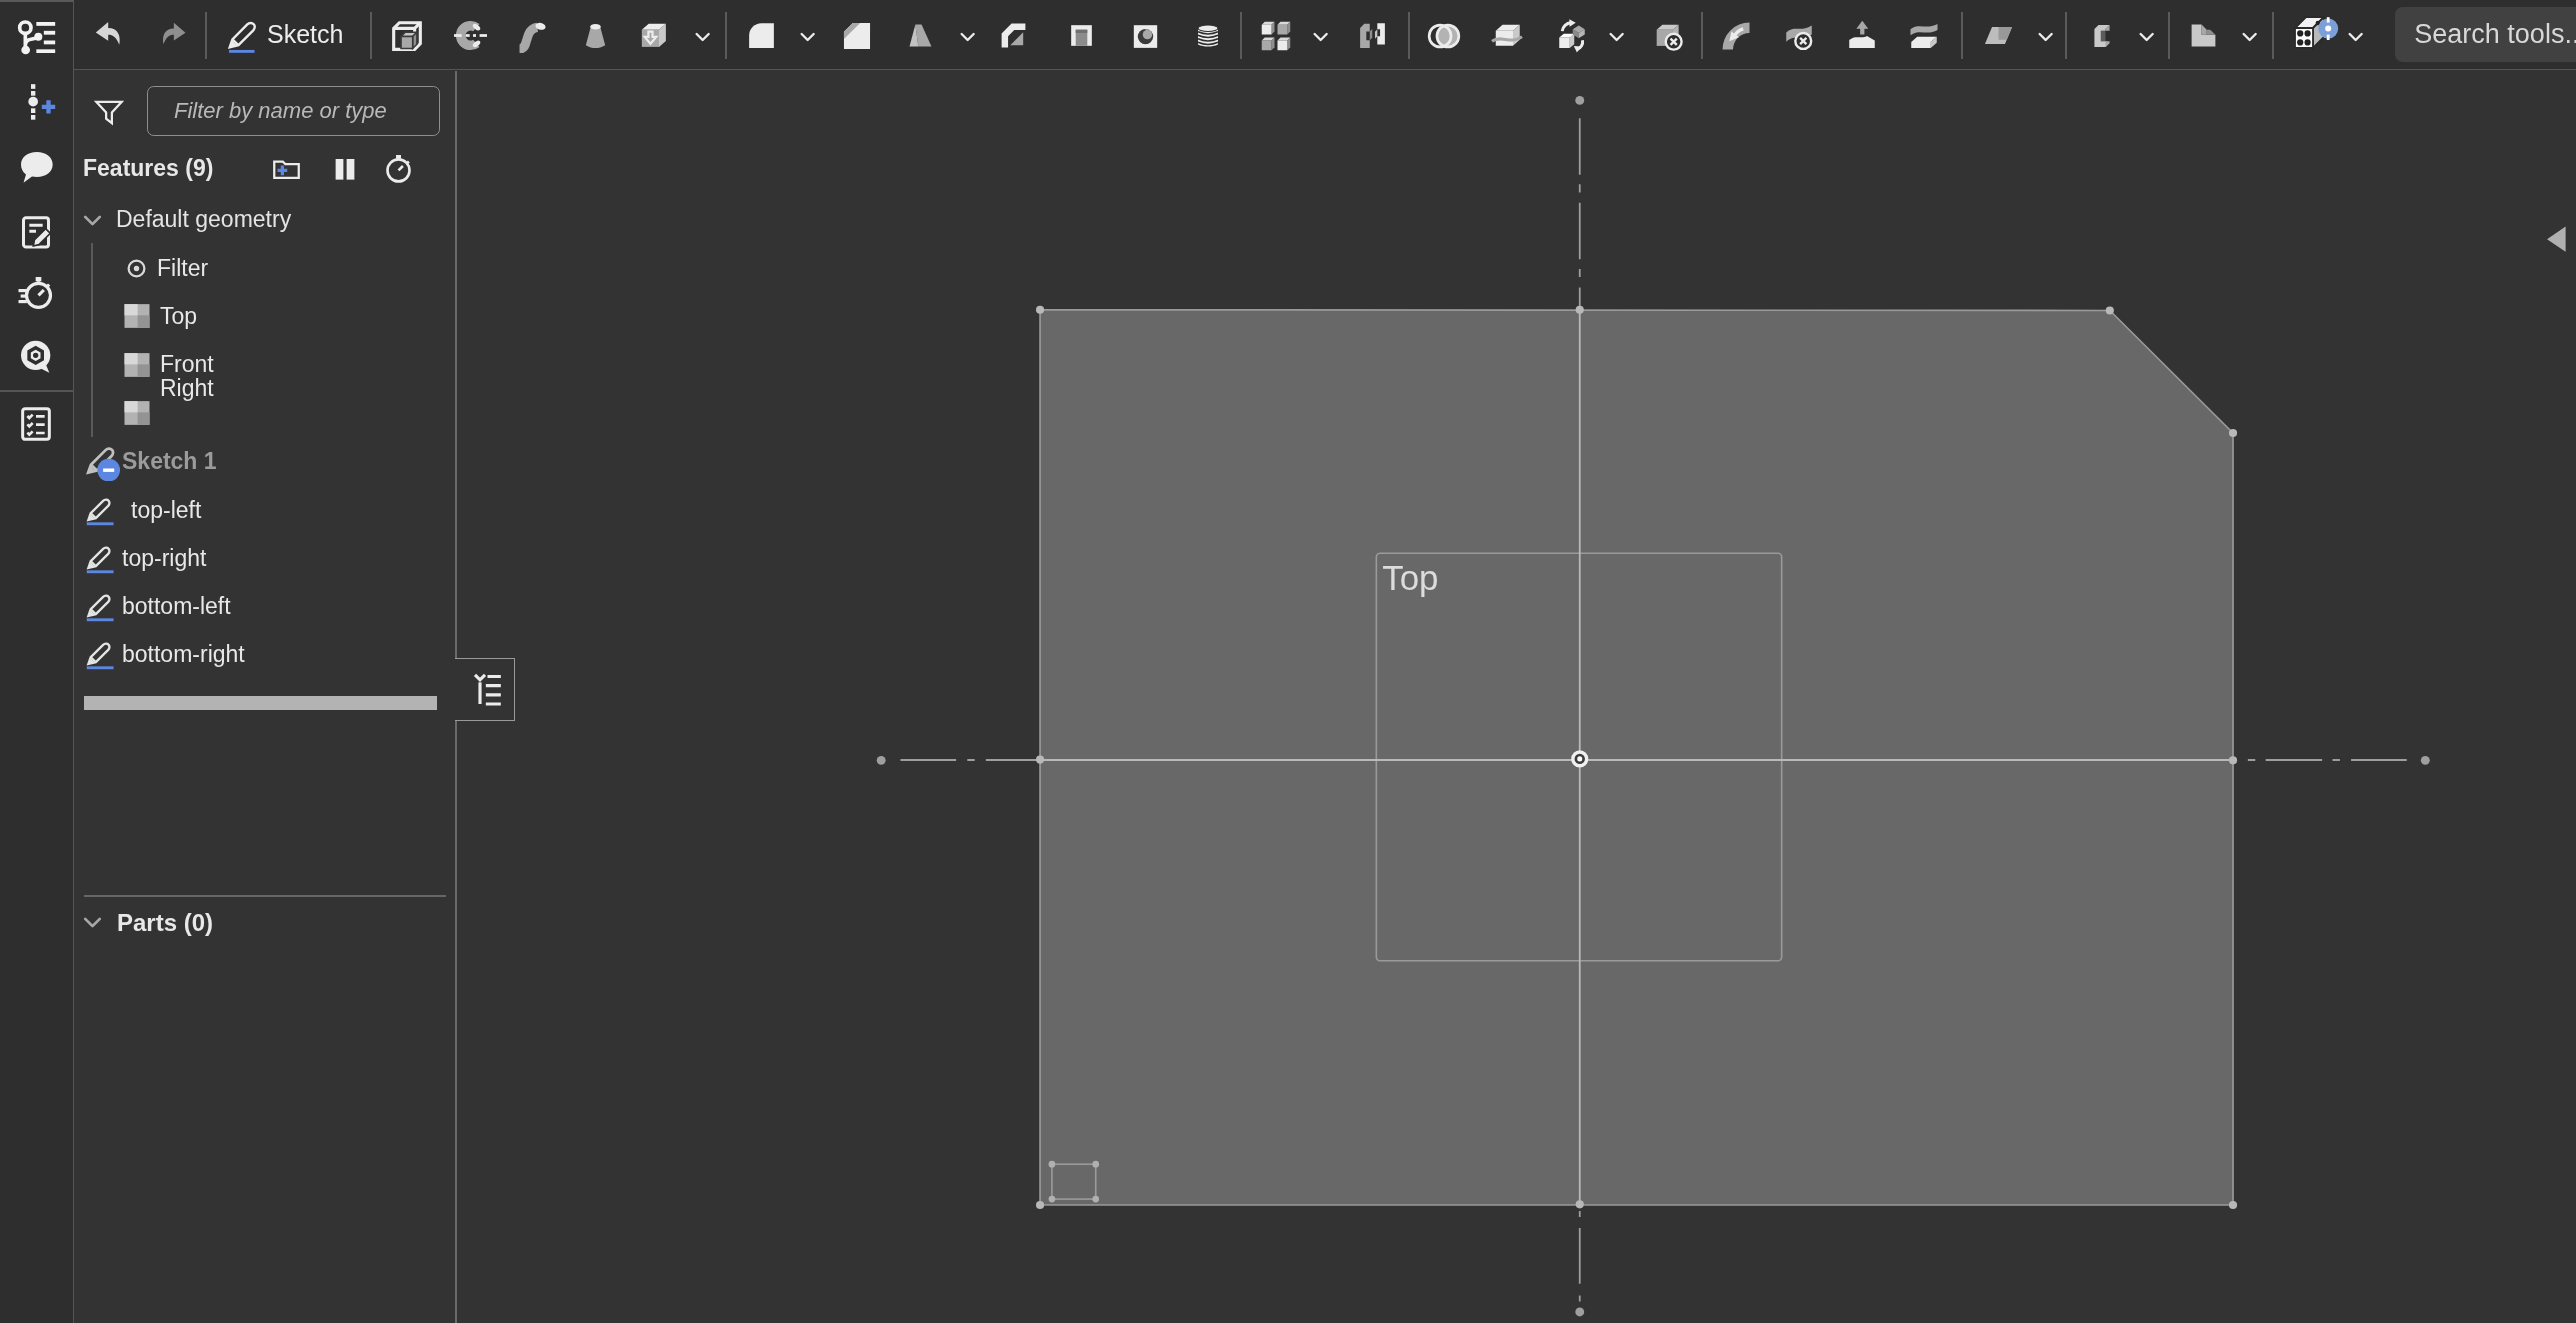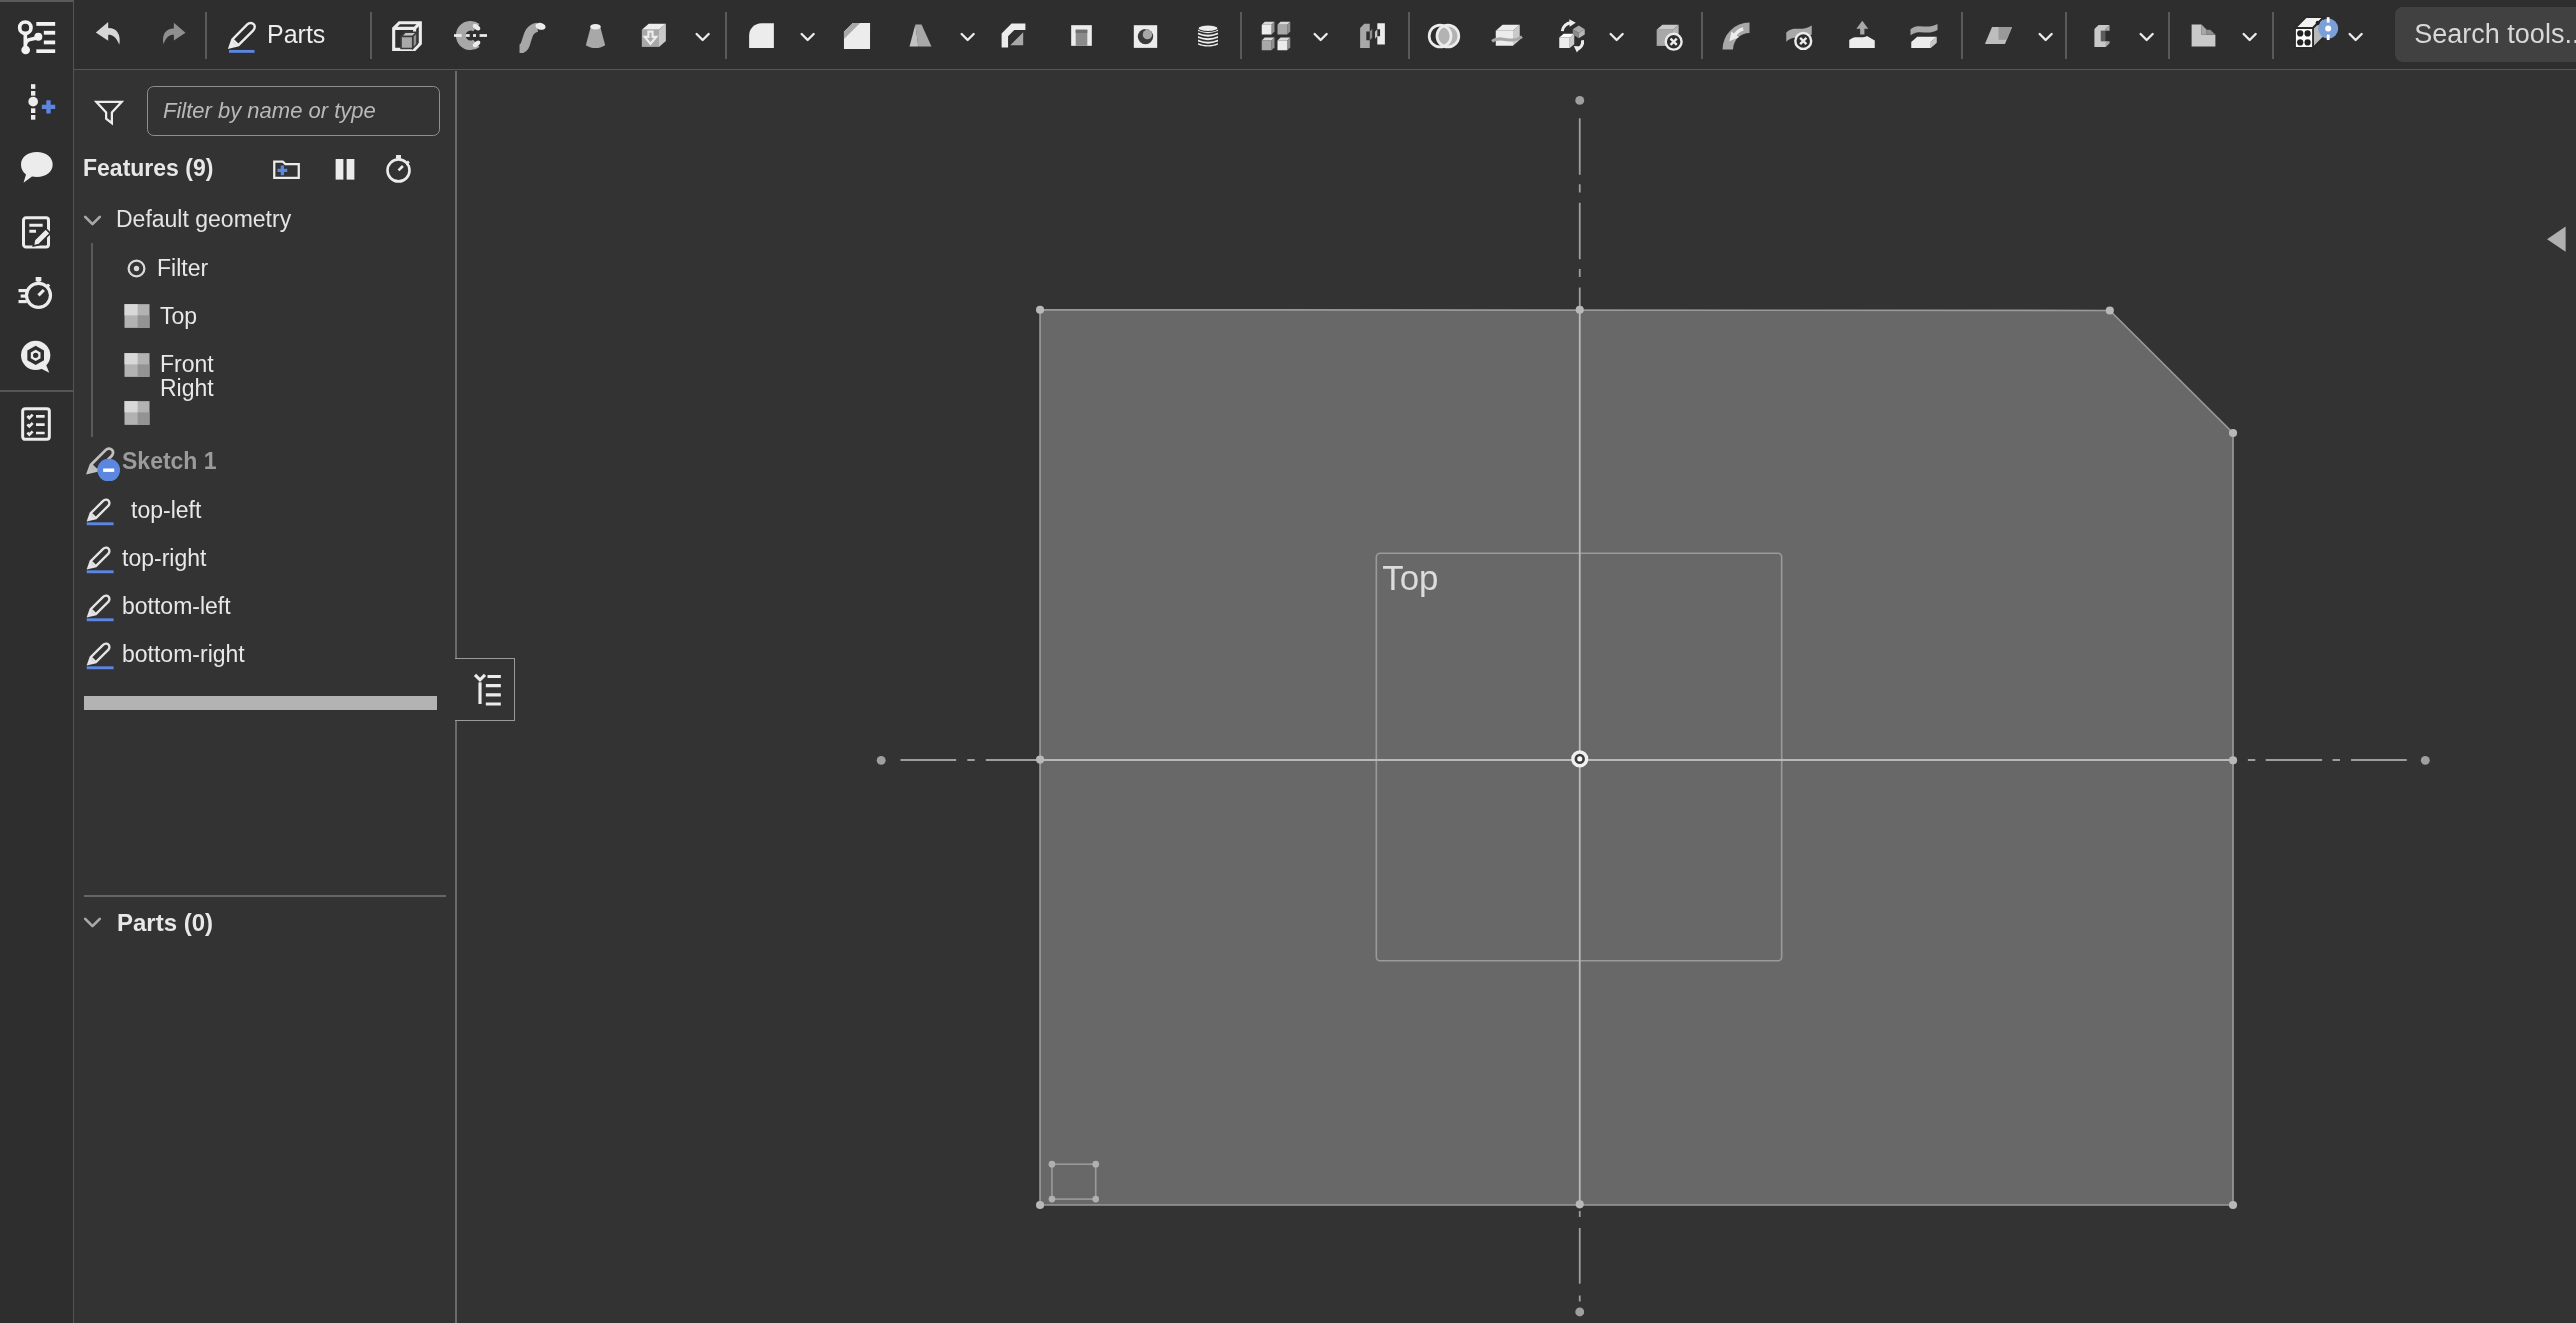--- a/index.html
+++ b/index.html
@@ -46,21 +46,21 @@
       </svg></div>
     <div style="position:absolute;left:205px;top:12px;width:2.2px;height:47px;background:#5a5a5a;"></div>
     <div style="position:absolute;left:223px;top:18px;width:36px;height:36px;"><svg width="36" height="36" viewBox="0 0 24 24" xmlns="http://www.w3.org/2000/svg">
         <g fill="none" stroke="#ececec" stroke-width="1.6">
           <path d="M4.5 19.5 L6.3 14.2 L16.2 4.3 C17.5 3 19.5 3 20.4 4.1 C21.5 5 21.4 7 20.2 8.2 L10.3 18.1 Z"></path>
           <path d="M6.3 14.2 L10.2 18.1"></path>
         </g>
         <path d="M4.5 19.5 L6 15 L9.4 18.4 Z" fill="#ececec"></path>
         <rect x="4" y="21.3" width="17" height="1.9" fill="#5c87e0"></rect>
       </svg></div>
-    <div style="position:absolute;left:267px;top:0;height:69px;display:flex;align-items:center;font-size:25px;color:#ededed;">Parts</div>
+    <div style="position:absolute;left:267px;top:0;height:69px;display:flex;align-items:center;font-size:25px;color:#ededed;">Sketch</div>
     <div style="position:absolute;left:370px;top:12px;width:2.2px;height:47px;background:#5a5a5a;"></div>
     <div style="position:absolute;left:390px;top:18.6px;width:34px;height:34px;"><svg width="34" height="34" viewBox="0 0 24 24" xmlns="http://www.w3.org/2000/svg">
         <path d="M2.6 21.4 V6.6 L6.6 2.6 H21.4 V17.4 L17.4 21.4 Z" fill="none" stroke="#ececec" stroke-width="2.2"></path>
         <path d="M2.6 6.6 H17.4 V21.4 M17.4 6.6 L21.4 2.6" fill="none" stroke="#ececec" stroke-width="2.2"></path>
         <path d="M7.8 12.4 L10.8 9.4 H19 L16 12.4 Z" fill="#c4c4c4" stroke="#3a3a3a" stroke-width="1.1"></path>
         <path d="M16 12.4 L19 9.4 V17.8 L16 20.8 Z" fill="#8f8f8f" stroke="#3a3a3a" stroke-width="1.1"></path>
         <path d="M7.8 12.4 H16 V20.8 H7.8 Z" fill="#a8a8a8" stroke="#3a3a3a" stroke-width="1.1"></path>
       </svg></div>
     <div style="position:absolute;left:454px;top:19.3px;width:33px;height:33px;"><svg width="33" height="33" viewBox="0 0 24 24" xmlns="http://www.w3.org/2000/svg">
         <path d="M18.6 3.7 A10.6 10.6 0 1 0 18.6 20.3 L13.9 15.1 A3.6 3.6 0 1 1 13.9 8.9 Z" fill="#a8a8a8"></path>
@@ -318,21 +318,21 @@
         <path d="M12 7.4 H17.2 M12 12.4 H17.2 M12 17.4 H17.2" stroke="#ececec" stroke-width="1.6"></path>
       </svg></div>
     <div style="position:absolute;left:0;top:390px;width:73px;height:1.5px;background:#555555;"></div>
     <div style="position:absolute;left:0;top:0;width:73px;height:1.5px;background:#5a5a5a;"></div>
   </div>
 <div style="position:absolute;left:455px;top:71px;width:1.5px;height:1253px;background:#6b6b6b;"></div>
 <div style="position:absolute;left:94px;top:97px;width:30px;height:31px;"><svg width="30" height="31" viewBox="0 0 24 24" xmlns="http://www.w3.org/2000/svg">
       <path d="M1.8 3.5 H22.2 L14.3 12 V20.6 L9.7 17 V12 Z" fill="none" stroke="#ececec" stroke-width="1.8"></path>
     </svg></div>
 <div style="position:absolute;left:147px;top:86px;width:293px;height:50px;border:1.5px solid #8f8f8f;border-radius:6.7px;box-sizing:border-box;display:flex;align-items:center;">
-    <span style="margin-left:15px;font-size:22px;font-style:italic;color:#b9b9b9;white-space:nowrap;">Filter by name or type</span>
+    <span style="margin-left:26px;font-size:22px;font-style:italic;color:#b9b9b9;white-space:nowrap;">Filter by name or type</span>
   </div>
 <div style="position:absolute;left:83px;top:152px;height:33px;display:flex;align-items:center;font-size:23px;font-weight:bold;color:#e8e8e8;">Features (9)</div>
 <div style="position:absolute;left:270px;top:154px;width:33px;height:30px;"><svg width="33" height="30" viewBox="0 0 24 24" xmlns="http://www.w3.org/2000/svg">
       <path d="M2.2 6 H9 L11 8 H21.8 V19 H2.2 Z" fill="none" stroke="#ececec" stroke-width="1.8"></path>
       <path d="M4.8 11.7 H7.4 V9.1 H10 V11.7 H12.6 V14.3 H10 V16.9 H7.4 V14.3 H4.8 Z" fill="#5c87e0"></path>
     </svg></div>
 <div style="position:absolute;left:330px;top:154px;width:30px;height:30px;"><svg width="30" height="30" viewBox="0 0 24 24" xmlns="http://www.w3.org/2000/svg">
       <rect x="4.5" y="4" width="6.2" height="16.5" fill="#ececec"></rect>
       <rect x="13.3" y="4" width="6.2" height="16.5" fill="#ececec"></rect>
     </svg></div>

